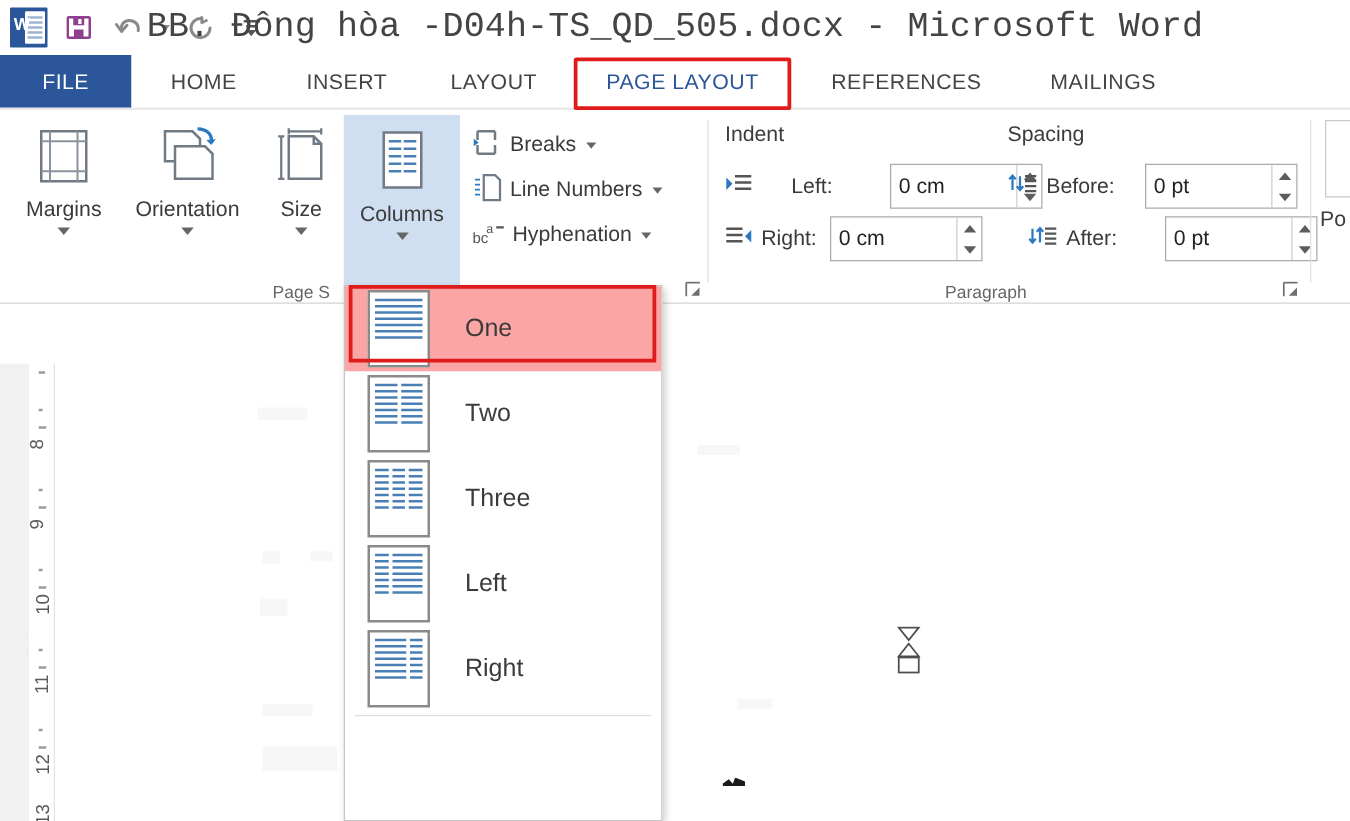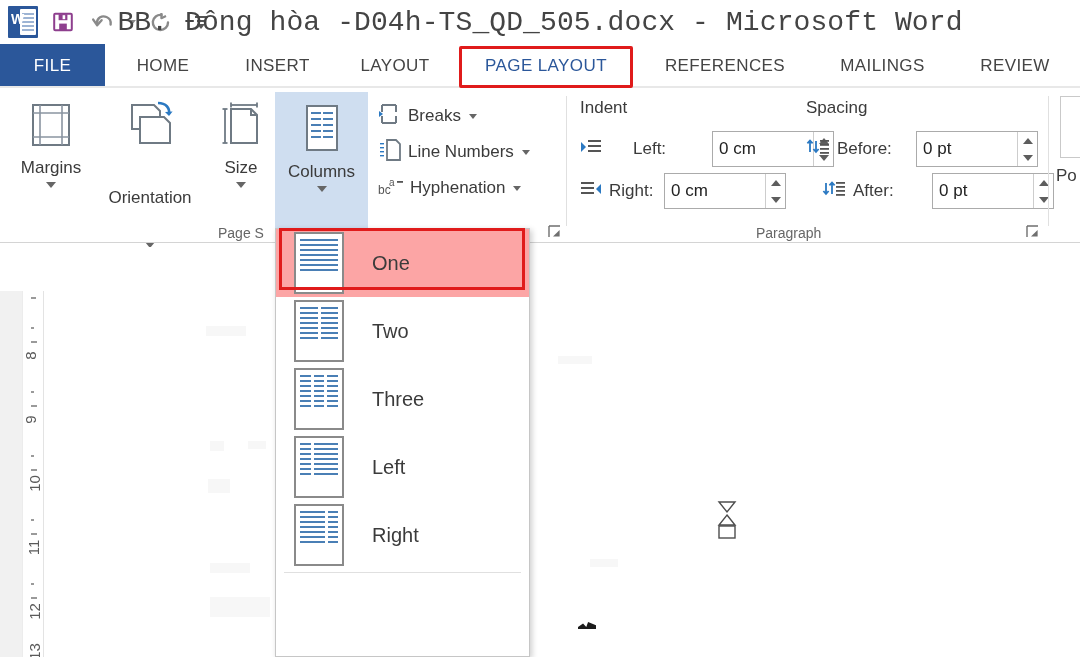--- a/index.html
+++ b/index.html
@@ -208,42 +208,41 @@
   </div>
 
   <div class="tabstrip">
     <div class="tab file">FILE</div>
     <div class="tab" style="left:118px;width:90px;">HOME</div>
     <div class="tab" style="left:225px;width:105px;">INSERT</div>
     <div class="tab" style="left:345px;width:100px;">LAYOUT</div>
     <div class="tab active-tab" style="left:464px;width:164px;">PAGE LAYOUT</div>
     <div class="tab" style="left:820px;width:125px;">MAILINGS</div>
     <div class="tab" style="left:650px;width:150px;">REFERENCES</div>
-    <div class="tab" style="left:965px;width:100px;">REVIEW</div>
   </div>
   <div class="tabstrip-underline"></div>
   <div class="tab-highlight"></div>
 
   <div class="ribbon">
 
     <div class="bigbtn" style="left:5px;width:92px;">
       <span class="ico">
         <svg width="48" height="48" viewBox="0 0 48 48">
           <rect x="6" y="4" width="36" height="40" fill="none" stroke="#6f7a84" stroke-width="2"></rect>
           <line x1="13" y1="4" x2="13" y2="44" stroke="#8a94a0" stroke-width="1.6"></line>
           <line x1="35" y1="4" x2="35" y2="44" stroke="#8a94a0" stroke-width="1.6"></line>
           <line x1="6" y1="12" x2="42" y2="12" stroke="#8a94a0" stroke-width="1.6"></line>
           <line x1="6" y1="36" x2="42" y2="36" stroke="#8a94a0" stroke-width="1.6"></line>
         </svg>
       </span>
       <span class="lbl">Margins</span>
       <span class="dncar"></span>
     </div>
 
-    <div class="bigbtn" style="left:100px;width:100px;gap:30px;">
+    <div class="bigbtn" style="left:100px;width:100px;">
       <span class="ico">
         <svg width="52" height="48" viewBox="0 0 52 48">
           <path d="M8 4 H30 L36 10 V28 H8 Z" fill="none" stroke="#6f7a84" stroke-width="2"></path>
           <path d="M16 16 H40 L46 22 V42 H16 Z" fill="#ffffff" stroke="#6f7a84" stroke-width="2"></path>
           <path d="M34 2 C42 2 46 7 45 13" fill="none" stroke="#2b79c2" stroke-width="2.6"></path>
           <path d="M41 11 L45 15 L48.6 10.4" fill="#2b79c2"></path>
         </svg>
       </span>
       <span class="lbl">Orientation</span>
       <span class="dncar"></span>

